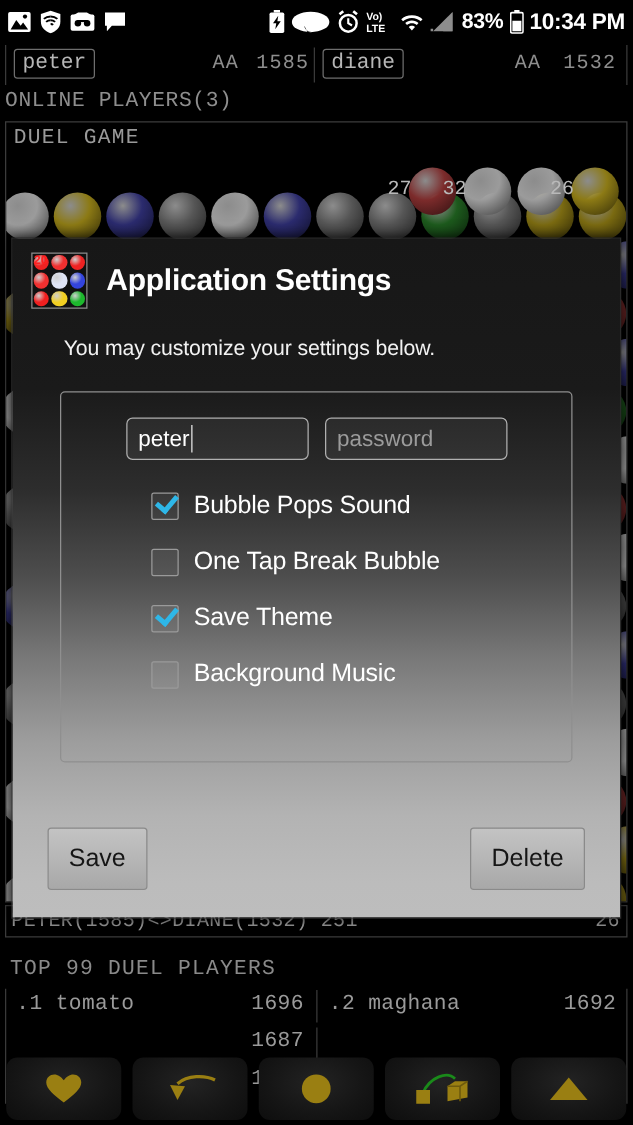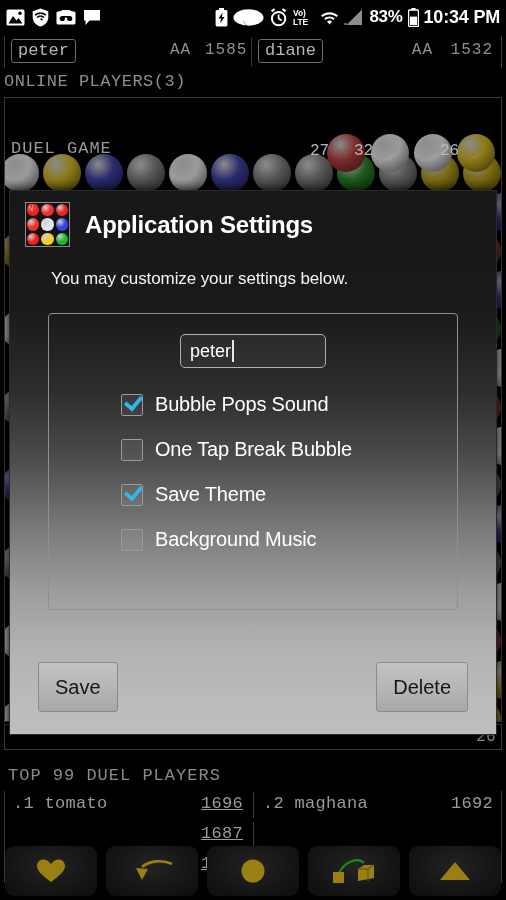--- a/index.html
+++ b/index.html
@@ -43,21 +43,21 @@
   }
   #online-players {
     margin: 4px 0 0 4px; color: #8e8e8e; font-size: 17px; letter-spacing: 0.5px;
   }
   #board-frame {
     position: relative; margin: 6px 4px 0 4px; height: 625px;
     border: 1px solid #3c3c3c; background: #000; overflow: hidden;
   }
   #board-title {
     position: absolute; left: 6px; top: 3px; color: #9a9a9a;
-    font-size: 17px; letter-spacing: 1px; margin-top: 38px;
+    font-size: 17px; letter-spacing: 1px;
   }
   .bub {
     position: absolute; width: 38px; height: 38px; border-radius: 50%;
   }
   .bub span {
     position: absolute; left: -17px; top: 8px; font-size: 16px;
     color: #b9b9b9; font-family: "Liberation Mono", monospace;
   }
   #duel-status {
     position: relative; margin: 2px 4px 0 4px; height: 26px;
@@ -68,21 +68,21 @@
   #top-players-label {
     margin: 16px 0 0 8px; color: #8a8a8a; font-size: 17px; letter-spacing: 1px;
   }
   #leaderboard {
     position: relative; margin: 6px 4px 0 4px; height: 92px;
     border-left: 1px solid #3a3a3a; border-right: 1px solid #3a3a3a;
     color: #9a9a9a; font-size: 17px; letter-spacing: 0.3px;
   }
   .lb-row { position: relative; height: 30px; }
   .lb-a-name { position: absolute; left: 8px; top: 3px; }
-  .lb-a-score { position: absolute; left: 196px; top: 3px; text-decoration: underline; }
+  .lb-a-score { position: absolute; left: 196px; top: 3px; }
   .lb-sep { position: absolute; left: 248px; top: 1px; width: 1px; height: 26px; background: #3a3a3a; }
   .lb-b-name { position: absolute; left: 258px; top: 3px; }
   .lb-b-score { position: absolute; right: 8px; top: 3px; }
 
   
   #navbar {
     position: absolute; left: 0; bottom: 0; width: 506px; height: 58px;
     display: flex; align-items: center; justify-content: space-around;
     pointer-events: none;
   }
@@ -384,20 +384,21 @@
             <span>32</span>
           </div>
           <div class="bub" style="left: 409px; top: 36px; background: radial-gradient(circle at 35% 28%, rgba(255, 255, 255, 0.55) 0%, rgb(155, 155, 155) 42%, rgb(0, 0, 0) 135%); z-index: 40;"></div>
           <div class="bub" style="left: 452px; top: 36px; background: radial-gradient(circle at 35% 28%, rgba(255, 255, 255, 0.55) 0%, rgb(140, 122, 21) 42%, rgb(0, 0, 0) 135%); z-index: 40;">
             <span>26</span>
           </div>
         </div>
     </div>
 
     <div id="duel-status">
+      <span>PETER(1585)&lt;&gt;DIANE(1532) 251</span>
       <span class="right">26</span>
     </div>
 
     <div id="top-players-label">TOP 99 DUEL PLAYERS</div>
 
     <div id="leaderboard">
         <div class="lb-row">
           <span class="lb-a-name">.1 tomato</span>
           <span class="lb-a-score">1696</span>
           <span class="lb-sep"></span>
@@ -523,20 +524,23 @@
     </div>
 
     <div id="dlg-sub">You may customize your settings below.</div>
 
     <div id="settings-panel">
       <div id="field-row">
         <div class="tfield">
           <span>peter</span>
             <span id="caret"></span>
         </div>
+        <div class="tfield ph">
+          <span>password</span>
+        </div>
       </div>
       <div id="checklist">
           <div class="chk-row">
             <div class="cbox on"></div>
             <div class="chk-label">Bubble Pops Sound</div>
           </div>
           <div class="chk-row">
             <div class="cbox"></div>
             <div class="chk-label">One Tap Break Bubble</div>
           </div>

